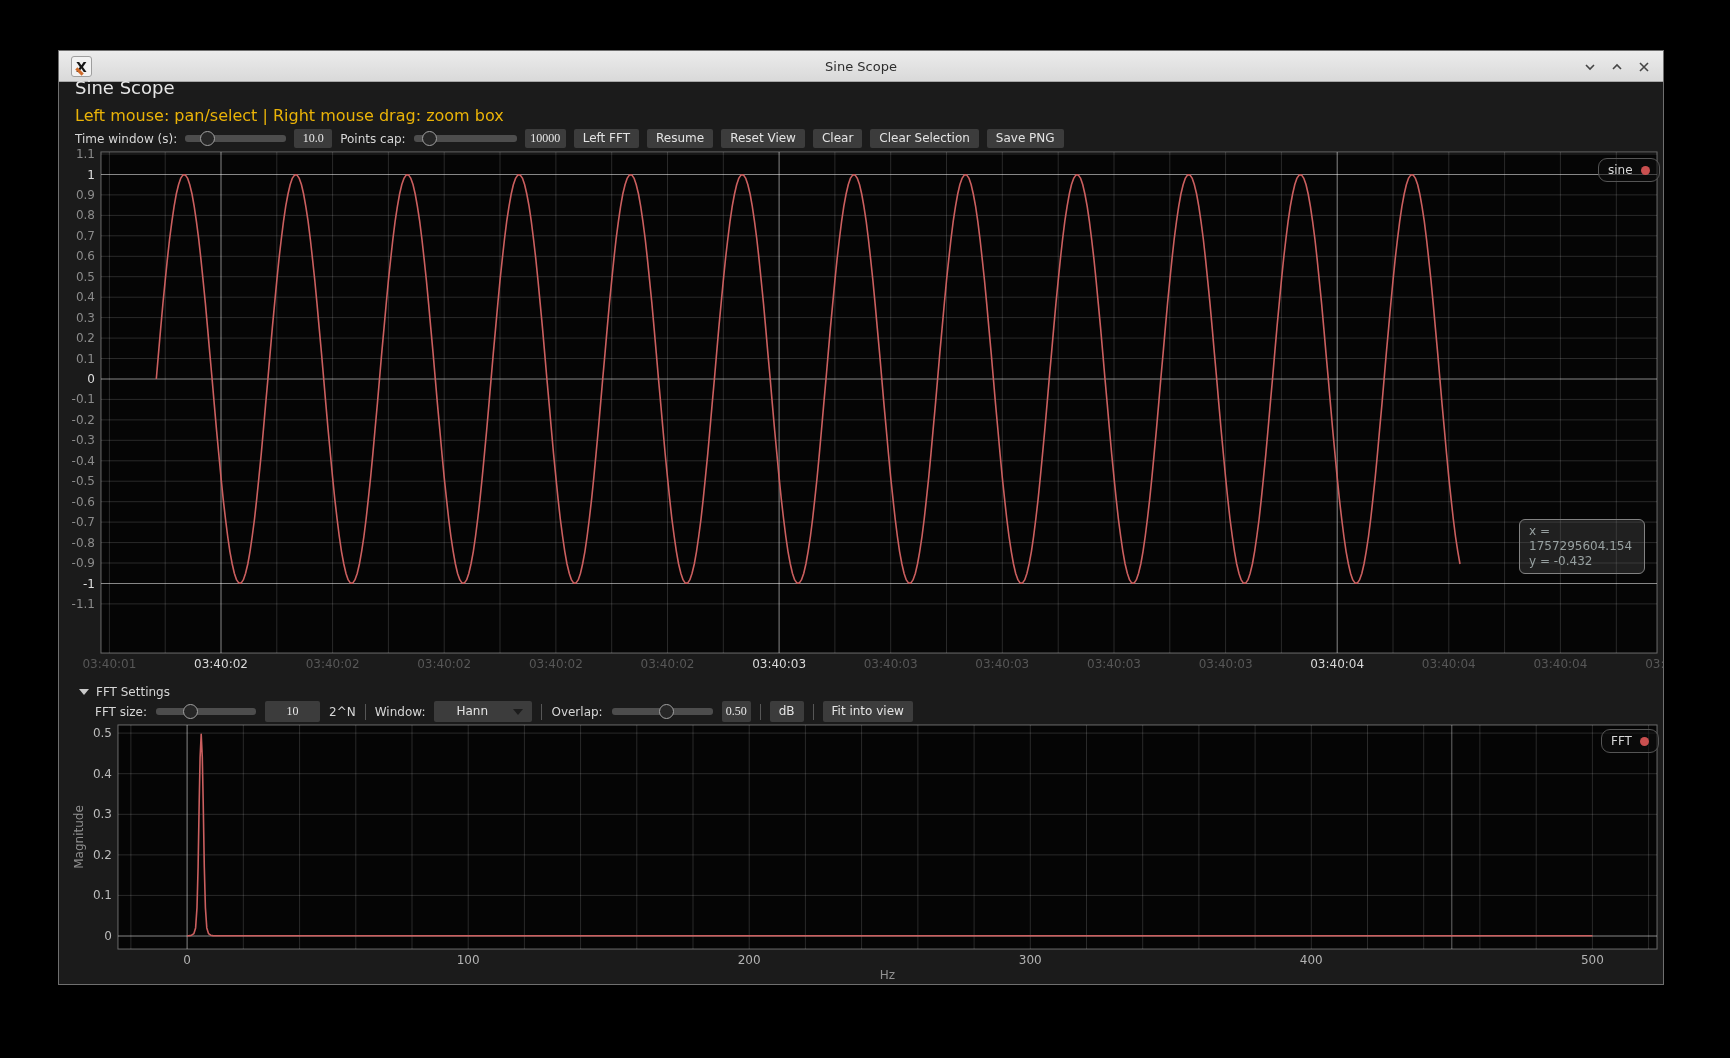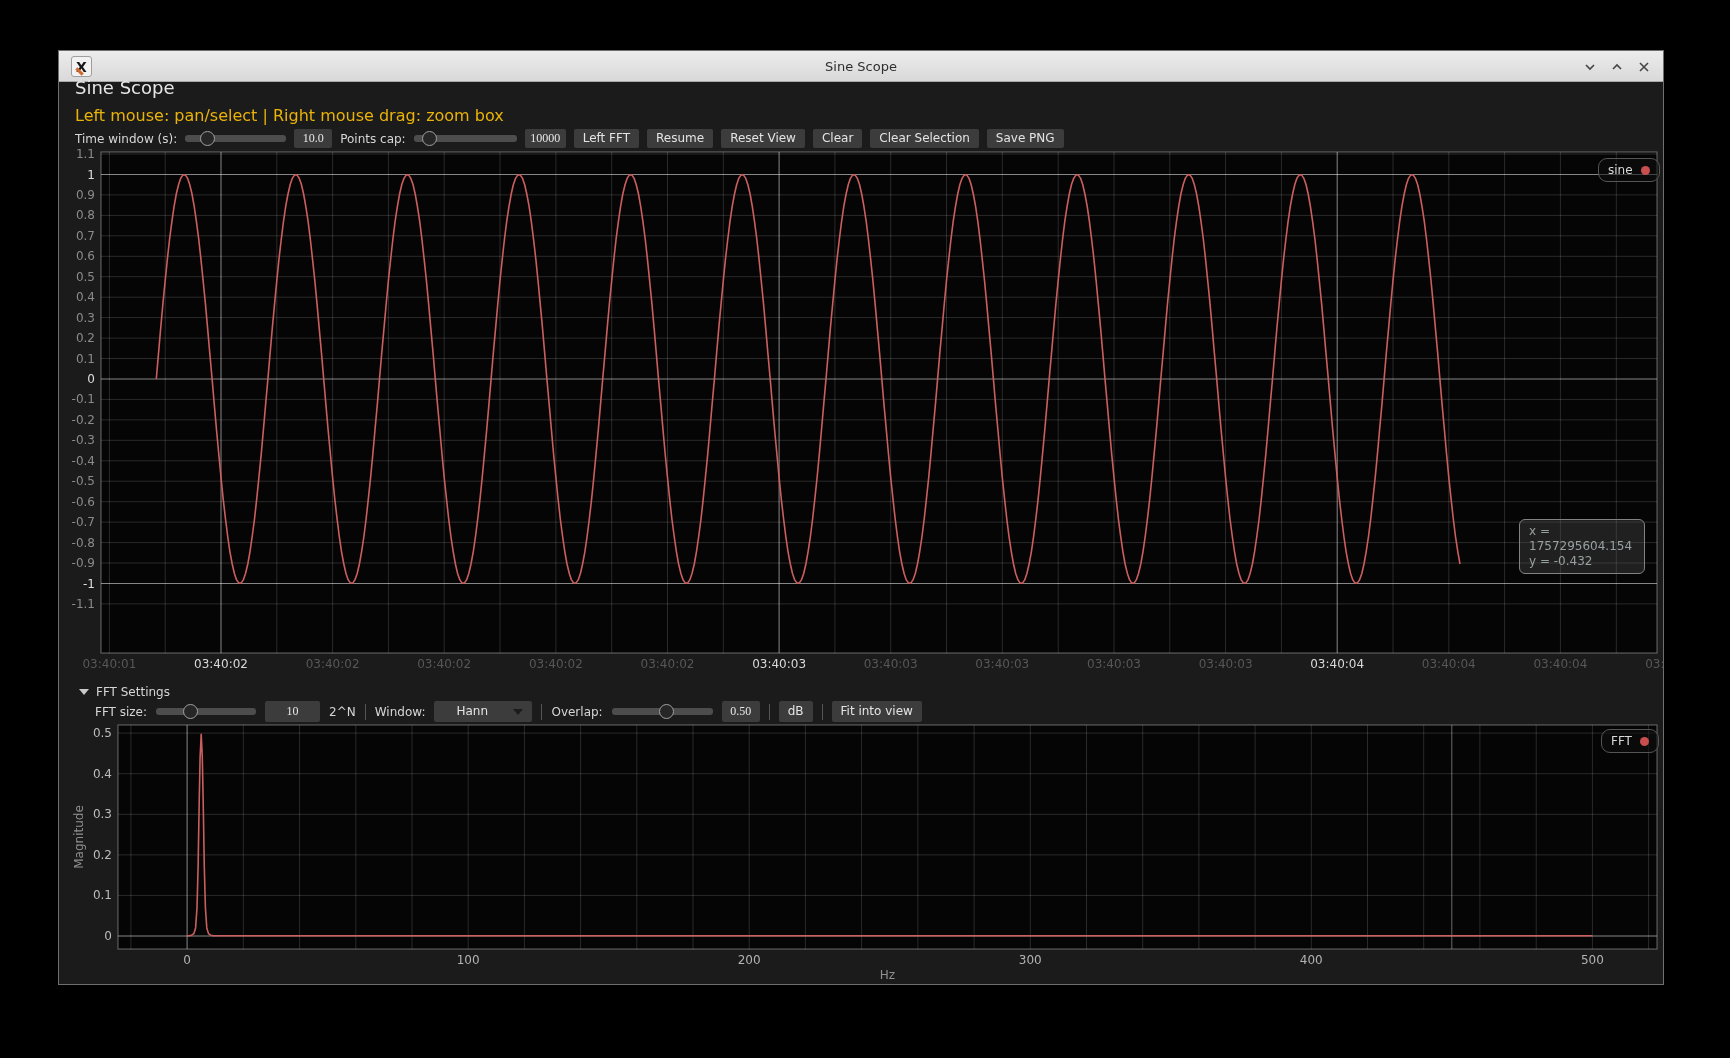--- a/index.html
+++ b/index.html
@@ -230,21 +230,21 @@
       <div class="dropdown">
         <span>Hann</span>
         <span class="arrow"></span>
       </div>
       <div class="sep"></div>
       <span class="lbl">Overlap:</span>
       <div class="slider" style="width:101px;">
         <div class="groove"></div>
         <div class="handle" style="left:calc(54% - 7px);"></div>
       </div>
-      <div class="valbox tall" style="width:38px;">0.50</div>
+      <div class="valbox tall" style="width:29px;">0.50</div>
       <div class="sep"></div>
       <div class="btn tall">dB</div>
       <div class="sep"></div>
       <div class="btn tall">Fit into view</div>
     </div>
 
     <svg id="fft-svg" class="plot-svg" style="top:660px;" width="1596" height="275">
         <rect x="49" y="14" width="1539" height="224" fill="#050505"></rect>
         <line x1="49" x2="1588" y1="225.0" y2="225.0" stroke="rgba(255,255,255,0.52)"></line>
         <text x="43" y="229.0" text-anchor="end" fill="#bcbcbc" font-size="12">0</text>

